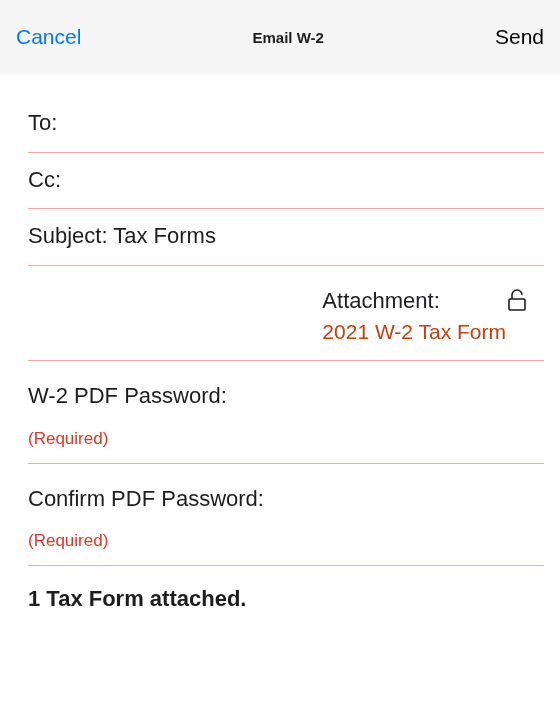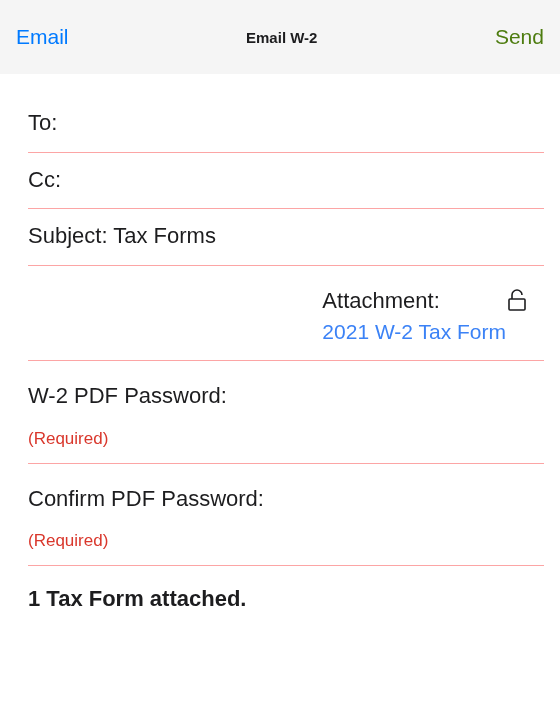--- a/index.html
+++ b/index.html
@@ -23,21 +23,21 @@
       font-size: 21px;
       font-weight: 400;
       cursor: pointer;
     }
     .header-title {
       font-size: 15px;
       font-weight: 600;
       color: #1d1d1f;
     }
     .header-right {
-      color: #4d7c0f;
+      color: #000000;
       font-size: 21px;
       font-weight: 400;
     }
     .section {
       padding: 12px 16px 14px 28px;
       border-bottom: 1px solid #fca5a5;
       margin-left: 16px;
       margin-right: 0;
     }
     .section-noline {
@@ -52,21 +52,21 @@
       padding-top: 34px;
     }
     .field-label {
       font-size: 22px;
       color: #1d1d1f;
       font-weight: 400;
       line-height: 1.35;
     }
     .subtext {
       font-size: 21px;
-      color: #3b82f6;
+      color: #c2410c;
       font-weight: 400;
       line-height: 1.35;
       margin-top: 2px;
     }
     .required {
       font-size: 17px;
       color: #d9372c;
       font-weight: 400;
       margin-top: 18px;
     }
@@ -88,21 +88,21 @@
       font-weight: 700;
     }
     .gap-top {
       padding-top: 20px;
     }
   </style>
 </head>
 <body>
 
 <div class="header">
-  <div class="header-left">Email</div>
+  <div class="header-left">Cancel</div>
   <div class="header-title">Email W-2</div>
   <div class="header-right">Send</div>
 </div>
 
 <div class="section section-first">
   <div class="field-label">To:</div>
 </div>
 
 <div class="section">
   <div class="field-label">Cc:</div>

